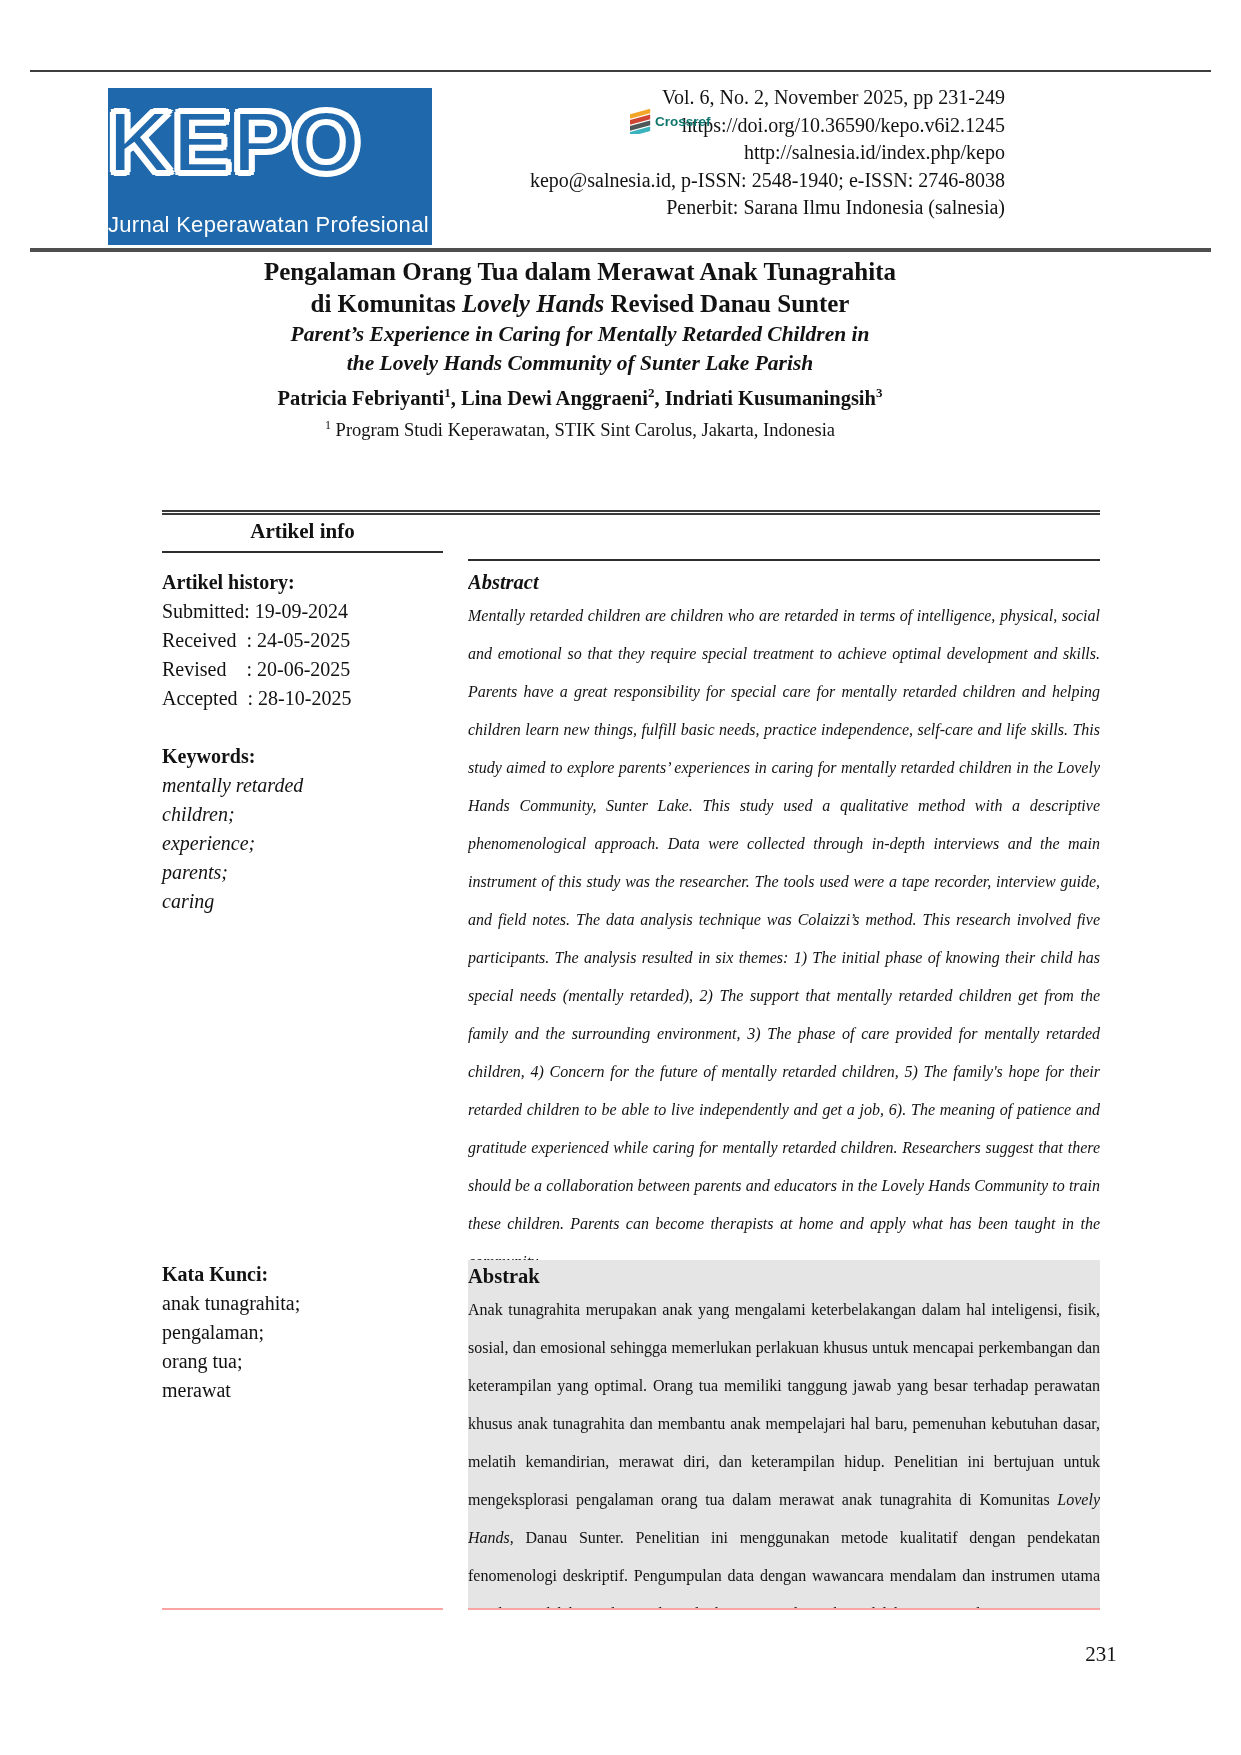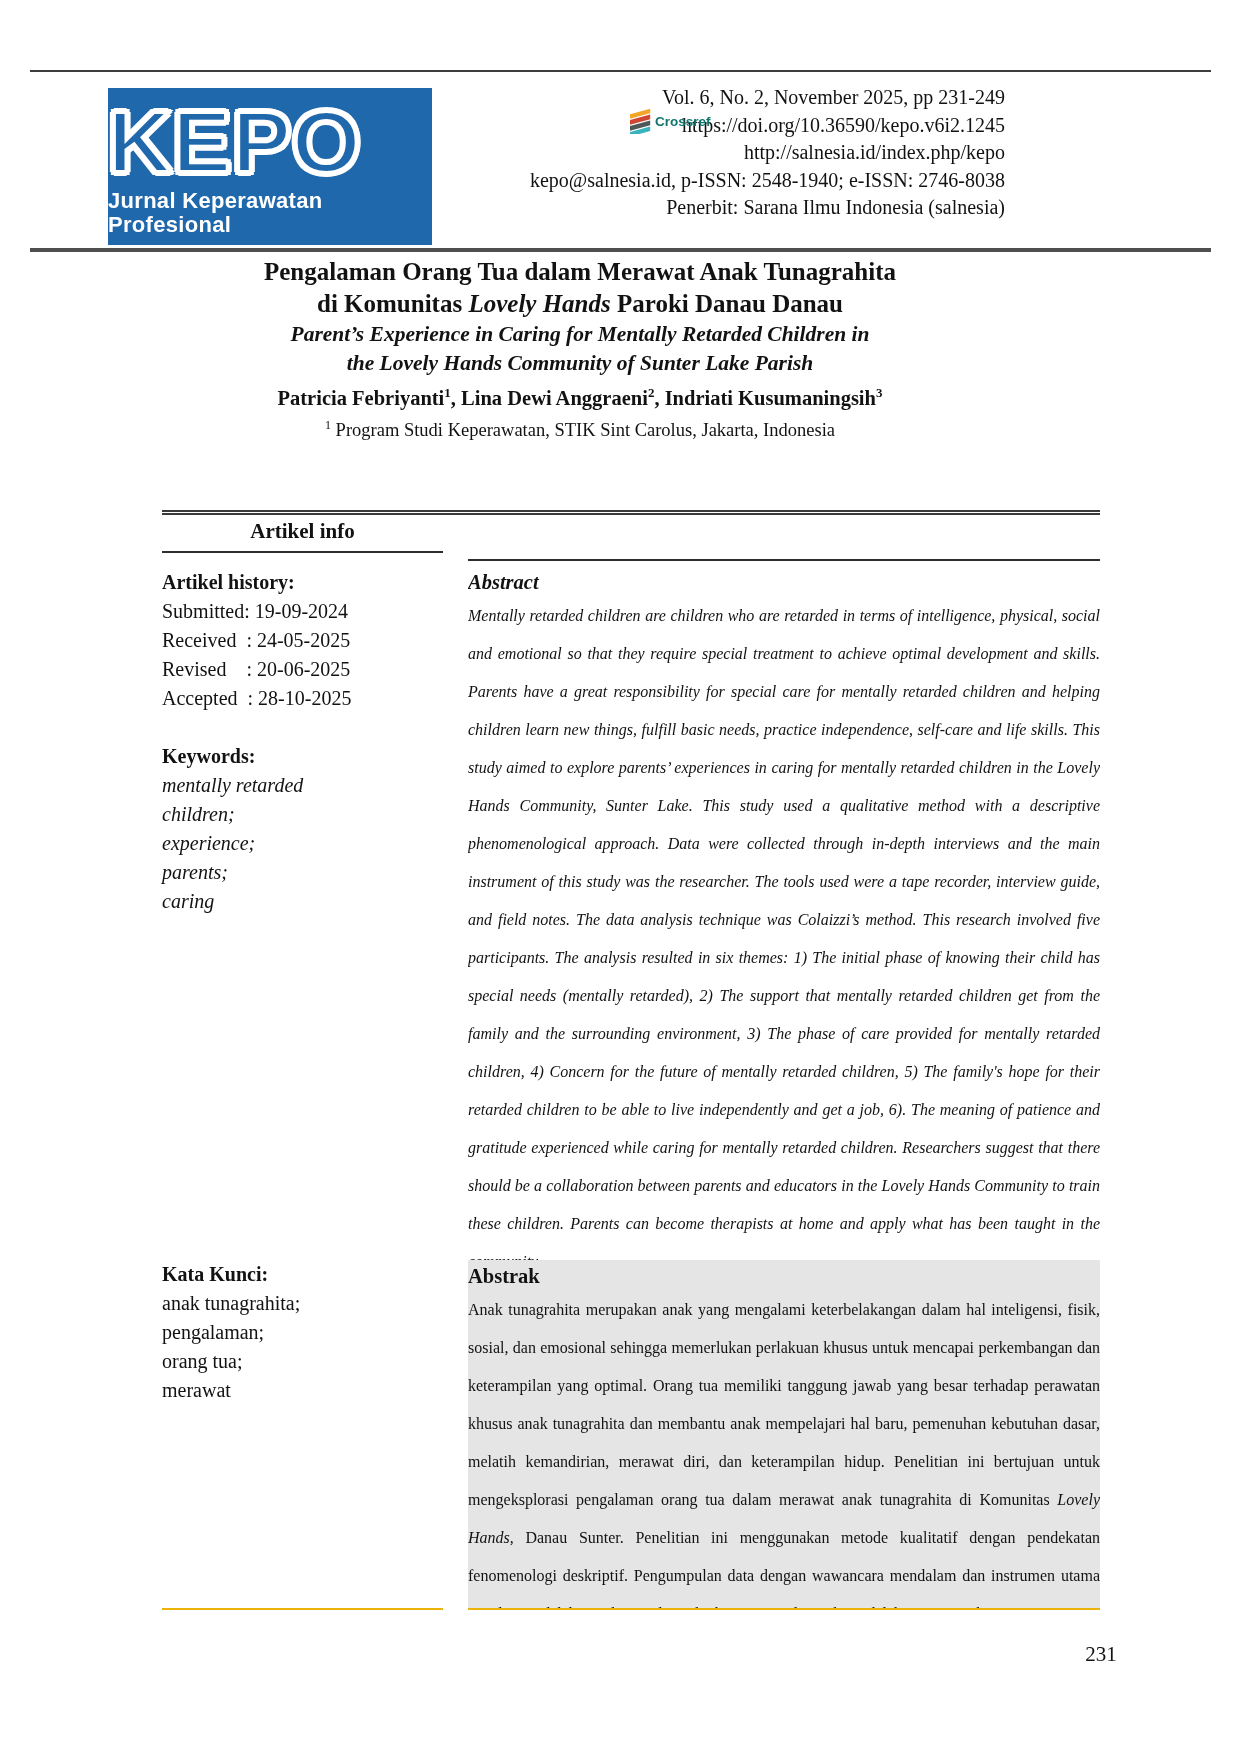--- a/index.html
+++ b/index.html
@@ -23,21 +23,21 @@
     padding:8px 0 8px 0; overflow:hidden;
   }
   .logo-acronym {
     font-size:88px; font-weight:800; line-height:92px; letter-spacing:1px;
     color:#1f68ac;
     -webkit-text-stroke:4px #ffffff;
     text-shadow:
       -3px -3px 0 #fff, 3px -3px 0 #fff, -3px 3px 0 #fff, 3px 3px 0 #fff,
       -4px 0 0 #fff, 4px 0 0 #fff, 0 -4px 0 #fff, 0 4px 0 #fff;
   }
-  .logo-tagline { font-size:22px; line-height:24px; color:#ffffff; letter-spacing:0.3px;font-weight:bold; }
+  .logo-tagline { font-size:22px; line-height:24px; color:#ffffff; letter-spacing:0.3px; }
 
   
   .header-meta {
     position:absolute; top:84px; right:236px; text-align:right;
     font-size:20px; line-height:27.5px; white-space:nowrap;
   }
   .crossref {
     position:absolute; left:630px; top:108px;
     display:flex; align-items:center; gap:3px;
   }
@@ -55,21 +55,21 @@
   .authors sup { font-size:13px; font-weight:700; }
   .affiliation { font-size:18.5px; line-height:26px; }
   .affiliation sup { font-size:12px; }
   .it { font-style:italic; }
 
   
   .info-table {
     position:absolute; left:162px; top:510px; width:938px; height:1100px;
     border-top:5px double #3a3a3a; display:flex;
   }
-  .col { position:relative; border-bottom:2px solid #eab308; }
+  .col { position:relative; border-bottom:2px solid #fca5a5; }
   .col-left  { width:281px; margin-right:25px; }
   .col-right { flex:1; overflow:hidden; }
   .cell-header {
     font-size:21px; font-weight:700; text-align:center;
     padding:4px 0 7px 0; border-bottom:2px solid #2e2e2e;
   }
   .history { margin-top:15px; font-size:20px; line-height:29px; }
   .history-line { white-space:pre; }
   .bold { font-weight:700; }
   .keywords { margin-top:29px; font-size:20px; line-height:29px; }
@@ -116,21 +116,21 @@
       <polygon points="0,26 22,20 22,25 0,31" fill="#39b3bd"></polygon>
     </svg>
     <span class="crossref-label">Crossref</span>
   </div>
 
   <div class="rule rule-header"></div>
 
   <div class="title-block">
     <div class="title-id">
       <div>Pengalaman Orang Tua dalam Merawat Anak Tunagrahita</div>
-      <div><span>di Komunitas </span><span class="it">Lovely Hands</span><span> Paroki Danau Danau</span></div>
+      <div><span>di Komunitas </span><span class="it">Lovely Hands</span><span> Revised Danau Sunter</span></div>
     </div>
     <div class="title-en">
       <div>Parent’s Experience in Caring for Mentally Retarded Children in</div>
       <div>the Lovely Hands Community of Sunter Lake Parish</div>
     </div>
     <div class="authors"><span>Patricia Febriyanti</span><sup>1</sup><span>, </span><span>Lina Dewi Anggraeni</span><sup>2</sup><span>, </span><span>Indriati Kusumaningsih</span><sup>3</sup></div>
     <div class="affiliation"><sup>1</sup><span> Program Studi Keperawatan, STIK Sint Carolus, Jakarta, Indonesia</span></div>
   </div>
 
   <div class="info-table">

